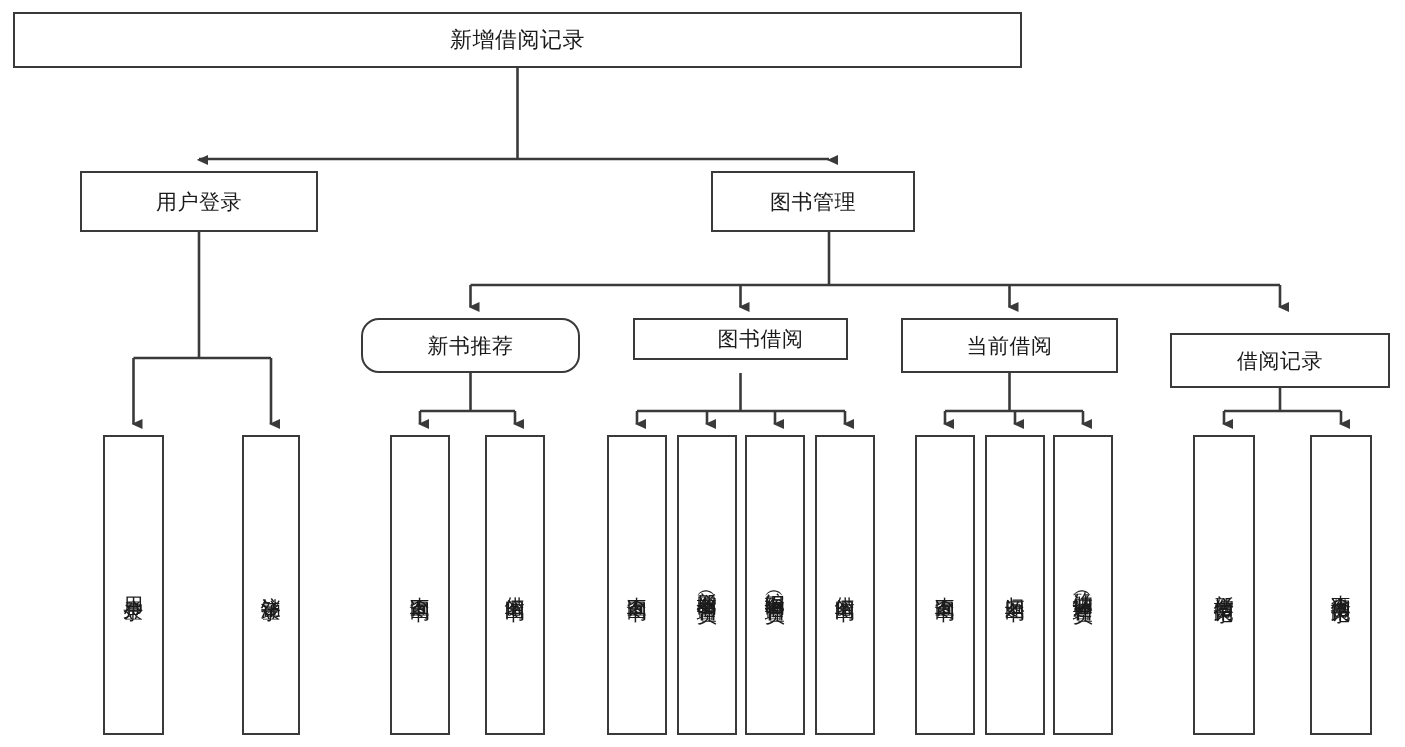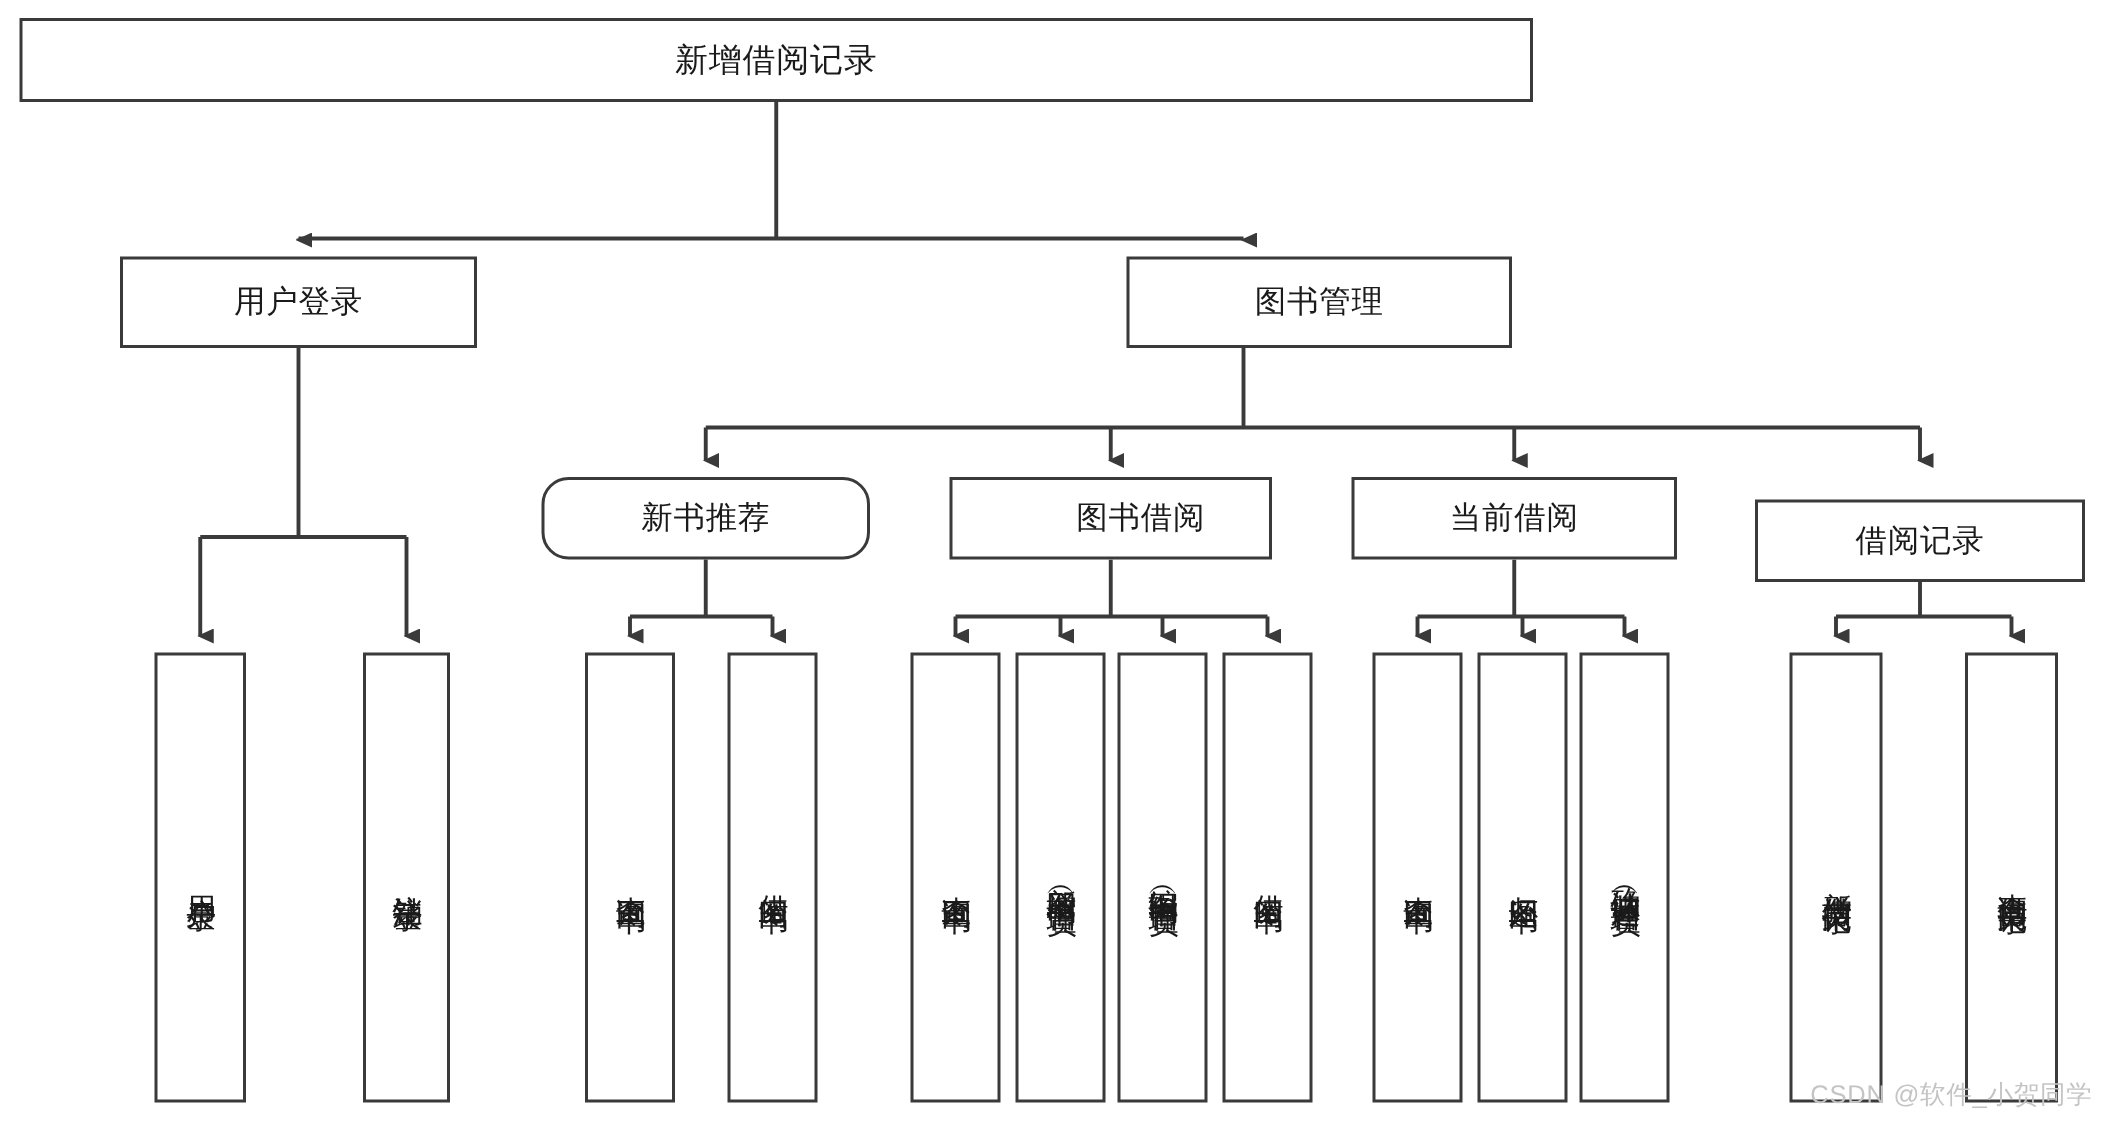--- a/index.html
+++ b/index.html
@@ -123,27 +123,27 @@
       </g>
   </svg>
 
   <div id="node-layer">
       <div class="node horizontal root" style="left: 13px; top: 12px; width: 1009px; height: 56px;">
         <span class="node-label">新增借阅记录</span>
       </div>
       <div class="node horizontal" style="left: 80px; top: 171px; width: 238px; height: 61px;">
         <span class="node-label">用户登录</span>
       </div>
-      <div class="node horizontal" style="left: 751px; top: 171px; width: 257px; height: 61px;">
+      <div class="node horizontal" style="left: 711px; top: 171px; width: 204px; height: 61px;">
         <span class="node-label">图书管理</span>
       </div>
       <div class="node horizontal" style="left: 361px; top: 318px; width: 219px; height: 55px; border-radius: 18px;">
         <span class="node-label">新书推荐</span>
       </div>
-      <div class="node horizontal" style="left: 633px; top: 318px; width: 215px; height: 55px; padding-left: 40px;">
+      <div class="node horizontal" style="left: 633px; top: 318px; width: 215px; height: 42px; padding-left: 40px;">
         <span class="node-label">图书借阅</span>
       </div>
       <div class="node horizontal" style="left: 901px; top: 318px; width: 217px; height: 55px;">
         <span class="node-label">当前借阅</span>
       </div>
       <div class="node horizontal" style="left: 1170px; top: 333px; width: 220px; height: 55px;">
         <span class="node-label">借阅记录</span>
       </div>
       <div class="node vertical" style="left: 103px; top: 435px; width: 61px; height: 300px;">
         <span class="node-label">用户登录</span>
@@ -179,14 +179,13 @@
         <span class="node-label">确认归还（管理员）</span>
       </div>
       <div class="node vertical" style="left: 1193px; top: 435px; width: 62px; height: 300px;">
         <span class="node-label">新增借阅记录</span>
       </div>
       <div class="node vertical" style="left: 1310px; top: 435px; width: 62px; height: 300px;">
         <span class="node-label">查询借阅记录</span>
       </div>
     </div>
 
-  <div class="watermark">CSDN @软件_小贺同学</div>
 </div>
 
 </body></html>

